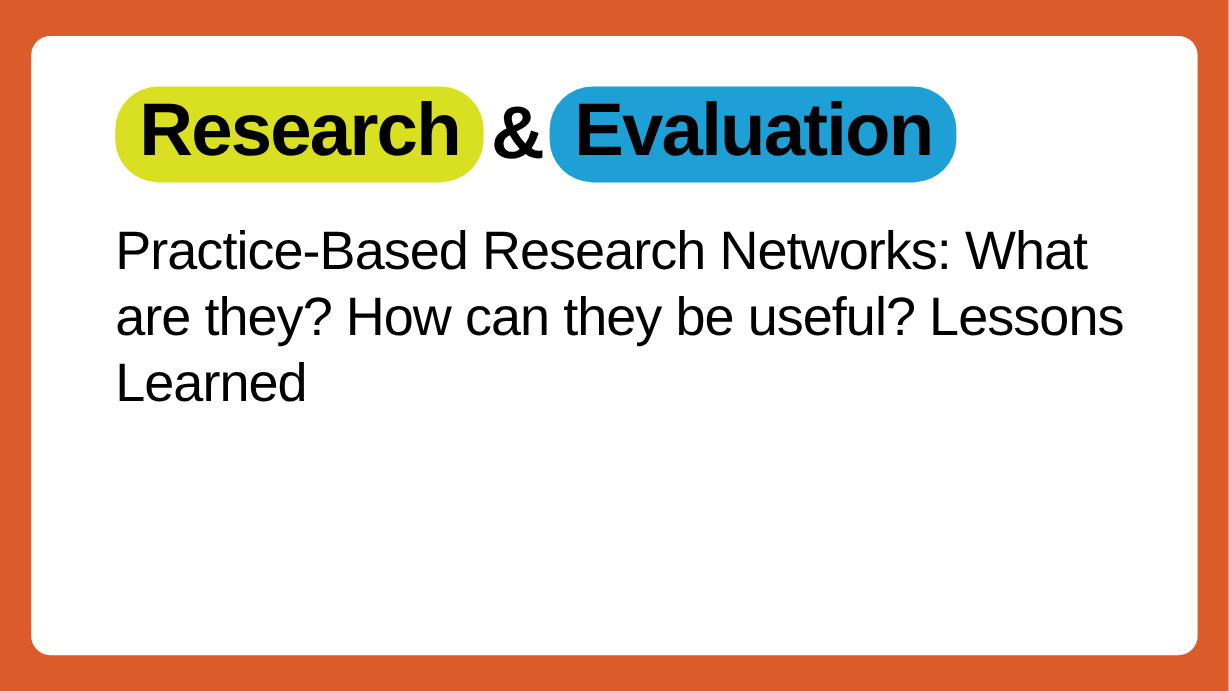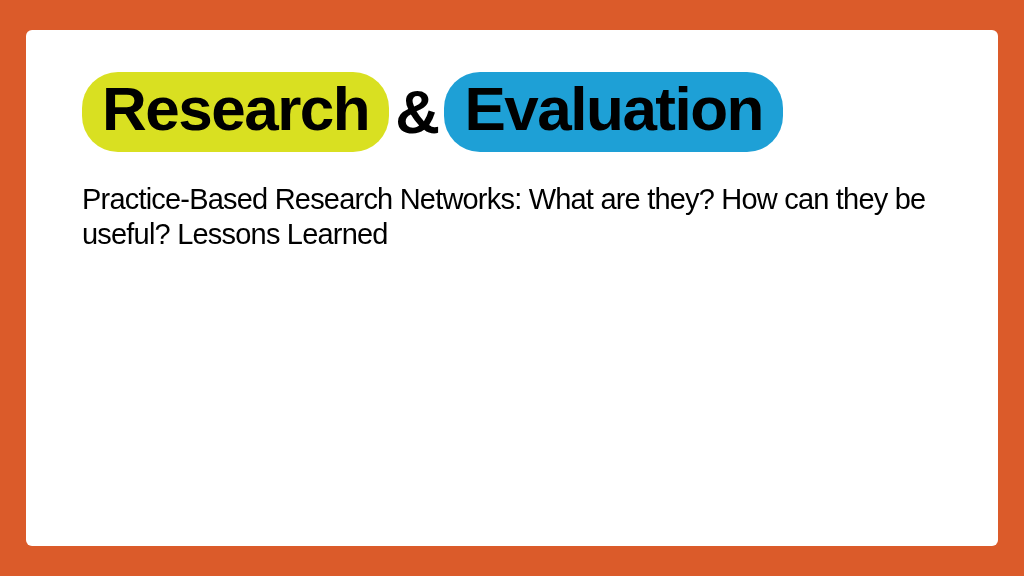--- a/index.html
+++ b/index.html
@@ -18,23 +18,23 @@
     height: 576px;
     background: #DB5B2A;
     box-sizing: border-box;
     padding: 30px 26px;
   }
   #card {
     position: relative;
     width: 100%;
     height: 100%;
     background: #FFFFFF;
-    border-radius: 6px;
+    border-radius: 16px;
     box-sizing: border-box;
-    padding: 42px 46px 30px 56px;
+    padding: 42px 46px 30px 70px;
   }
   .title-block {
     margin: 0;
     padding: 0;
   }
   .title-line {
     display: block;
     white-space: nowrap;
     line-height: 1.0;
     margin-bottom: 6px;
@@ -57,21 +57,21 @@
     display: inline-block;
     font-size: 62px;
     font-weight: bold;
     color: #000000;
     padding: 0 6px;
     letter-spacing: -1.5px;
     vertical-align: middle;
   }
   .subtitle {
     margin: 30px 0 0 0;
-    font-size: 29px;
+    font-size: 45px;
     font-weight: normal;
     color: #000000;
     line-height: 1.22;
     letter-spacing: -0.8px;
     max-width: 900px;
   }
 </style>
 </head>
 <body>
 

